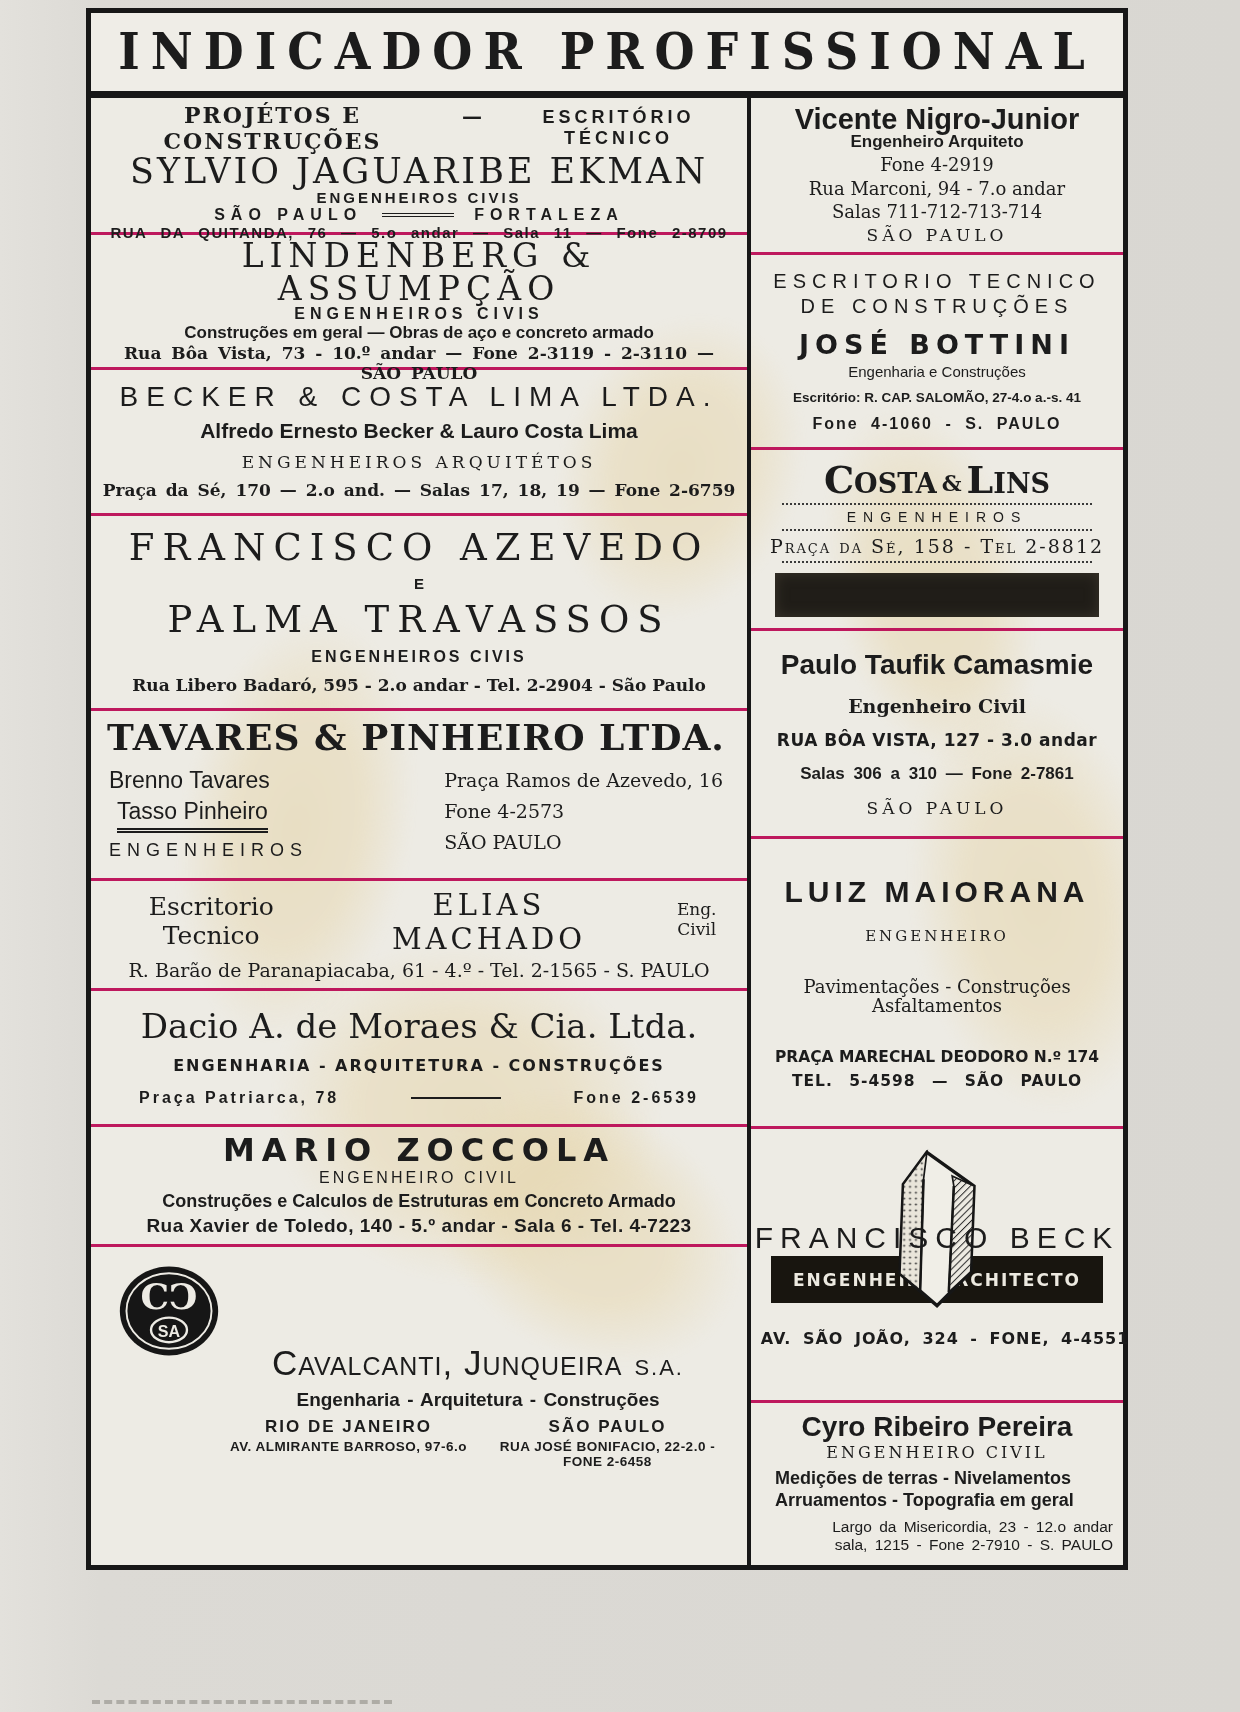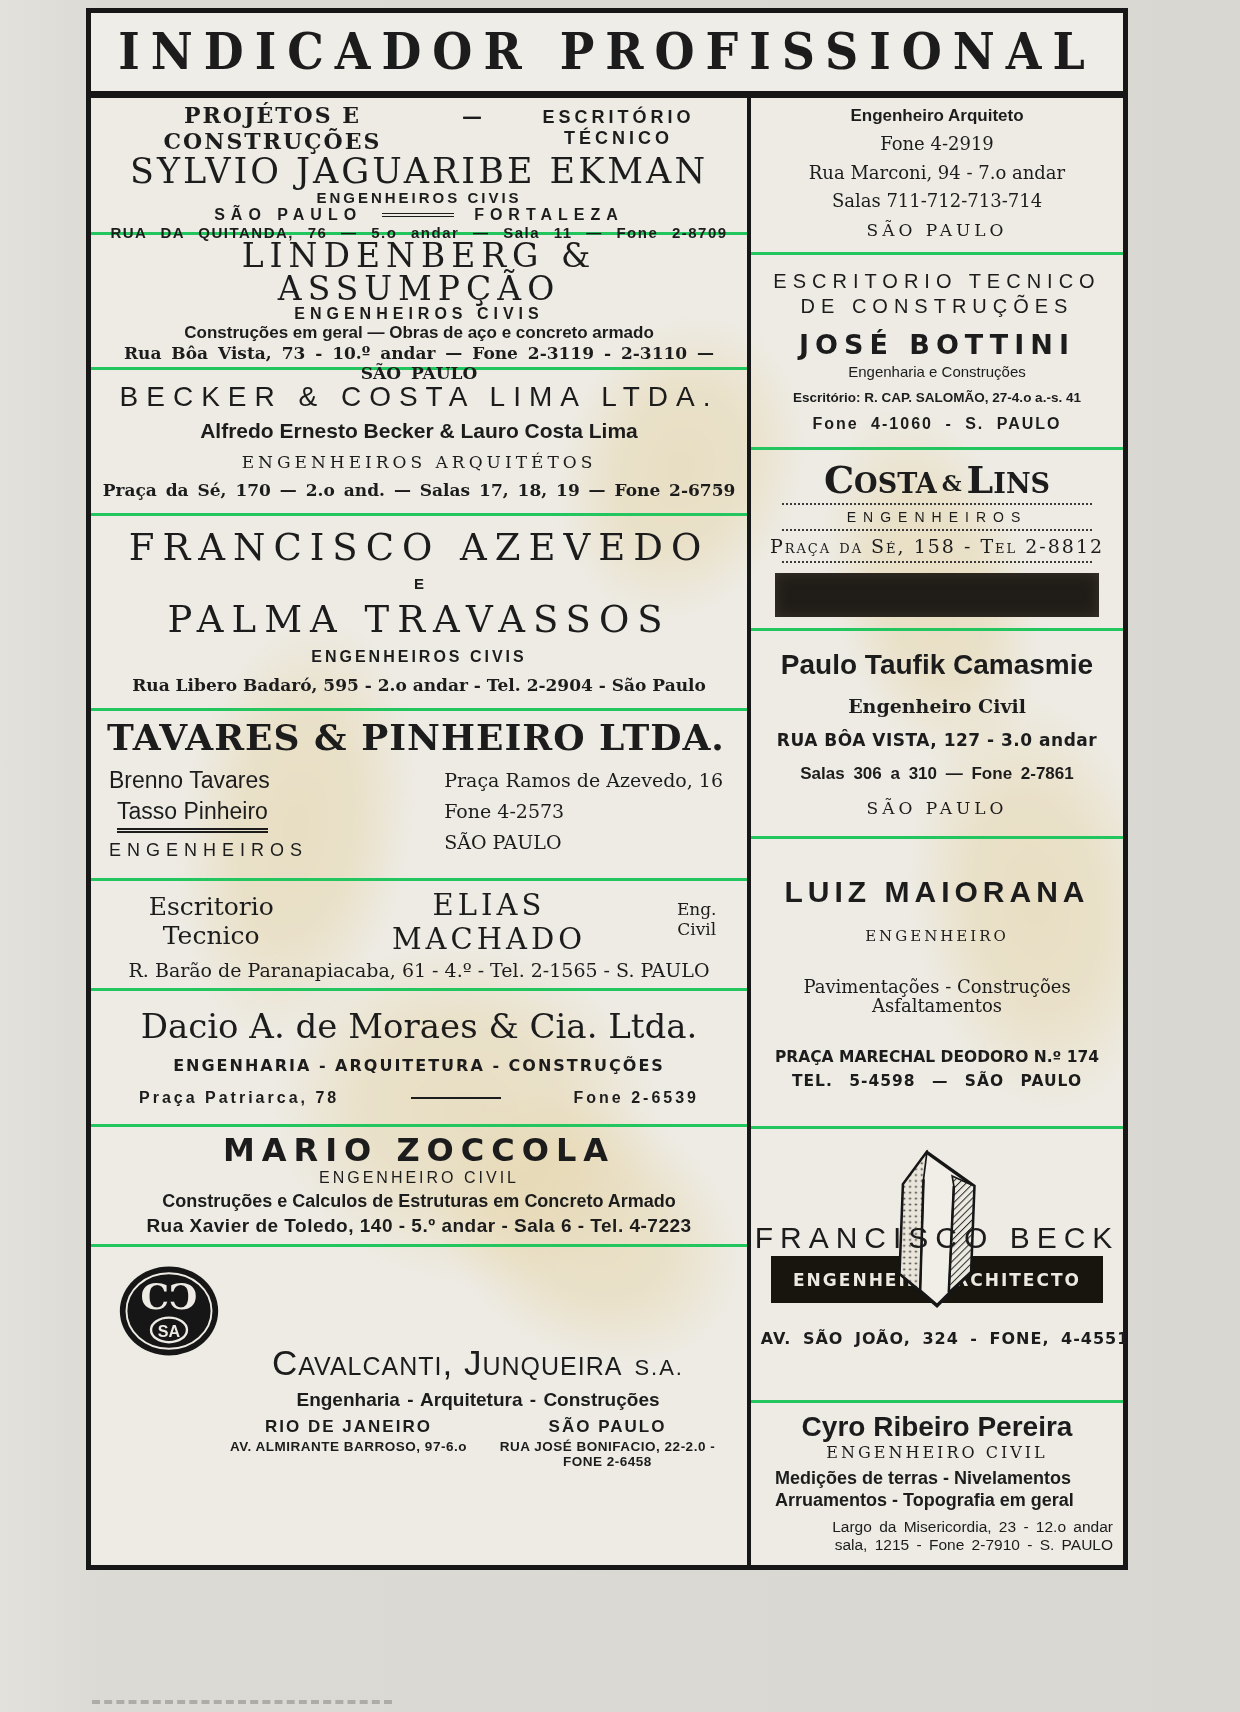--- a/index.html
+++ b/index.html
@@ -14,21 +14,21 @@
     background:#edebe4;border:5px solid #171717;box-sizing:border-box;
   }
   .wm-layer{position:absolute;inset:0;z-index:0;pointer-events:none;overflow:hidden;}
   .wm{position:absolute;background:radial-gradient(closest-side,#e2cd97 0%,#e6d4a6 55%,rgba(230,212,166,0) 100%);
       opacity:.42;filter:blur(4px);}
   .title-band{height:78px;border-bottom:7px solid #171717;display:flex;align-items:center;justify-content:center;position:relative;z-index:1;background:#efede7;}
   .title-band h1{margin:0;font-family:"DejaVu Serif",serif;font-weight:700;font-size:46px;letter-spacing:11px;transform:scaleY(1.08);}
   .columns{display:flex;height:1467px;position:relative;z-index:1;}
   .col-left{width:660px;border-right:4px solid #171717;display:flex;flex-direction:column;box-sizing:border-box;}
   .col-right{flex:1;display:flex;flex-direction:column;box-sizing:border-box;}
-  .ad{border-bottom:3px solid #22c55e;box-sizing:border-box;text-align:center;position:relative;
+  .ad{border-bottom:3px solid #be185d;box-sizing:border-box;text-align:center;position:relative;
       display:flex;flex-direction:column;justify-content:space-evenly;padding:4px 10px;}
   .ad:last-child{border-bottom:none;}
 
   
   .ad-ekman{height:137px;}
   .ekman-tagline{display:flex;justify-content:space-between;align-items:baseline;padding:0 12px;}
   .ekman-tagline .tl{font:600 22px "DejaVu Serif",serif;letter-spacing:2px;}
   .ekman-tagline .td{font:700 20px "DejaVu Serif",serif;padding:0 30px;}
   .ekman-tagline .tr{font:700 18px "Liberation Sans",sans-serif;letter-spacing:4px;}
   .ekman-name{font:400 35px "DejaVu Serif",serif;letter-spacing:3px;line-height:1;}
@@ -283,20 +283,21 @@
             </div>
           </div>
         </div>
       </div>
 
     </div>
 
     <div class="col-right">
 
       <div class="ad ad-nigro">
+        <div class="nig-name">Vicente Nigro-Junior</div>
         <div class="nig-sub">Engenheiro Arquiteto</div>
         <div class="nig-line">Fone 4-2919</div>
         <div class="nig-line">Rua Marconi, 94 - 7.o andar</div>
         <div class="nig-line">Salas 711-712-713-714</div>
         <div class="nig-city">SÃO PAULO</div>
       </div>
 
       <div class="ad ad-bottini">
         <div class="bot-office">ESCRITORIO TECNICO</div>
         <div class="bot-office" style="margin-top:-10px;">DE CONSTRUÇÕES</div>

